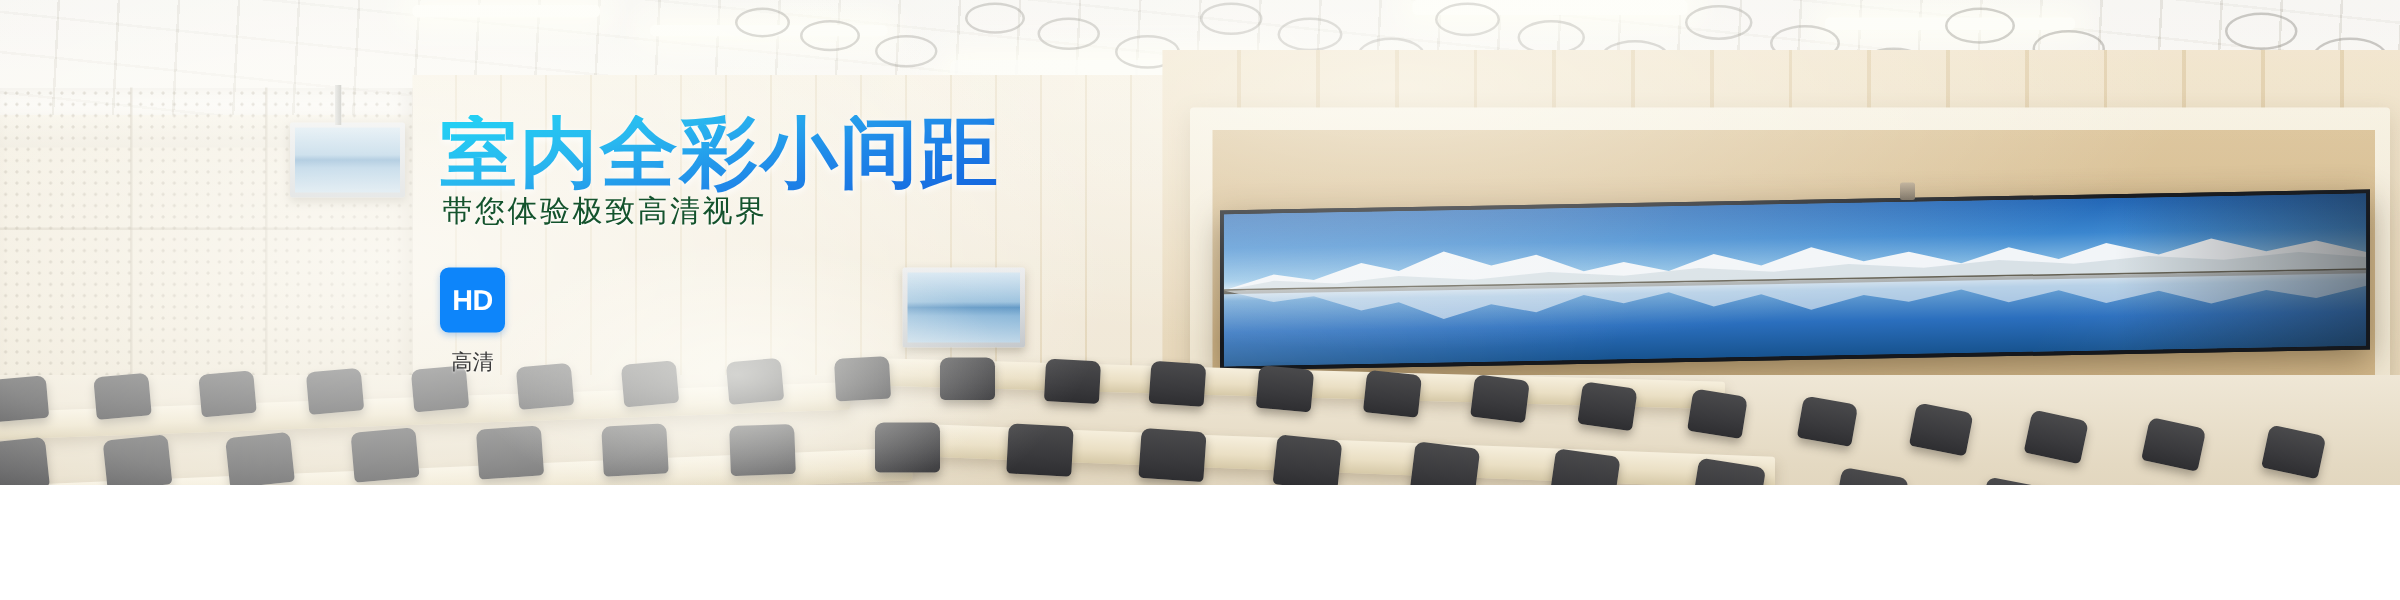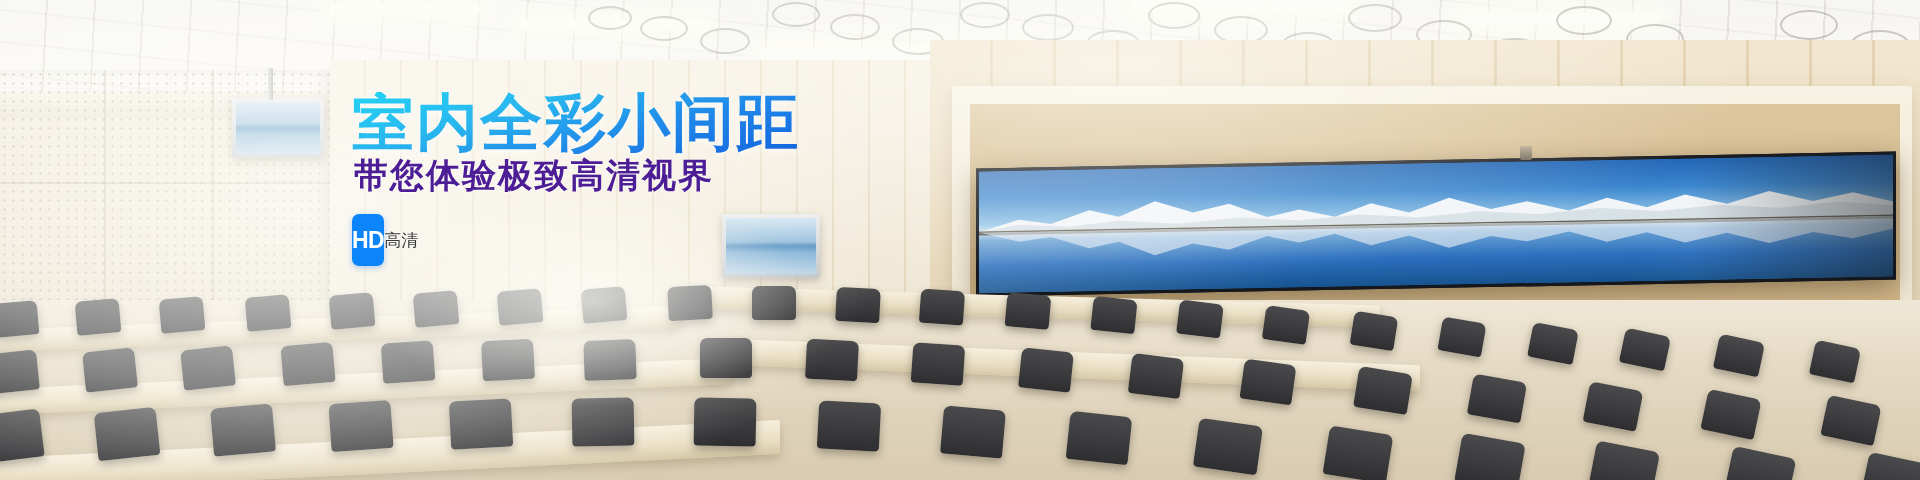--- a/index.html
+++ b/index.html
@@ -1,19 +1,19 @@
 <!DOCTYPE html>
 <html><head>
 <meta charset="utf-8">
 <style>
   html,body{margin:0;padding:0;background:#fff;}
   body{font-family:"Liberation Sans","DejaVu Sans",sans-serif;}
 
   #banner{
-    position:relative;width:1920px;height:480px;overflow:hidden;
+    position:relative;width:1920px;height:388px;overflow:hidden;
     background:#e9e2d4;
   }
 
   
   .layer{position:absolute;}
 
   
   .ceiling{
     left:0;top:0;width:1920px;height:120px;
     background:
@@ -178,44 +178,44 @@
     font-size:62px;line-height:1;font-weight:bold;
     letter-spacing:2px;
     background:linear-gradient(165deg,#22d3f5 0%,#29b8ef 32%,#1f86e8 66%,#1364de 100%);
     -webkit-background-clip:text;background-clip:text;
     color:transparent;-webkit-text-fill-color:transparent;
     white-space:nowrap;
     filter:drop-shadow(0 2px 3px rgba(255,255,255,.85));
   }
   .subhead{
     position:absolute;left:354px;top:158px;
-    font-size:34px;line-height:1;font-weight:bold;
-    letter-spacing:2px;color:#4c1d95;white-space:nowrap;
+    font-size:24px;line-height:1;font-weight:normal;
+    letter-spacing:2px;color:#14532d;white-space:nowrap;
     text-shadow:0 1px 2px rgba(255,255,255,.9);
   }
 
   .features{
     position:absolute;left:352px;top:214px;
     display:flex;gap:46px;align-items:flex-start;
   }
   .feature{
-    display:flex;flex-direction:row;align-items:center;width:52px;
+    display:flex;flex-direction:column;align-items:center;width:52px;
   }
   .fi{
     width:52px;height:52px;border-radius:7px;
     background:#0d85fa;
     display:flex;align-items:center;justify-content:center;
     box-shadow:0 2px 6px rgba(13,110,220,.30);
   }
   .fi .hd{
     color:#fff;font-weight:bold;font-size:23px;letter-spacing:-.5px;
     font-family:"Liberation Sans",sans-serif;
   }
   .fl{
-    font-size:17px;color:#3a3a3a;white-space:nowrap;
+    margin-top:12px;font-size:17px;color:#3a3a3a;white-space:nowrap;
     text-shadow:0 1px 2px rgba(255,255,255,.85);
   }
 </style>
 </head>
 <body>
 
 <div id="banner">
 
   <div class="layer ceiling">
     <div class="layer ceiling-panels"></div>

